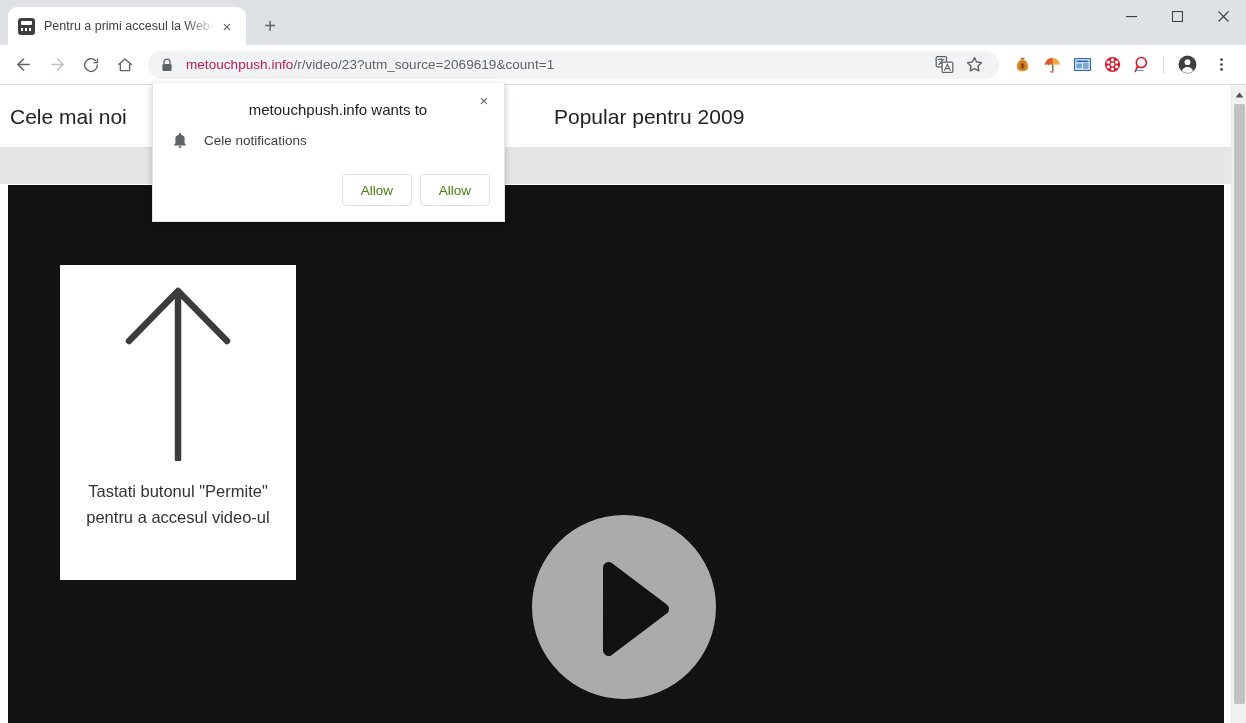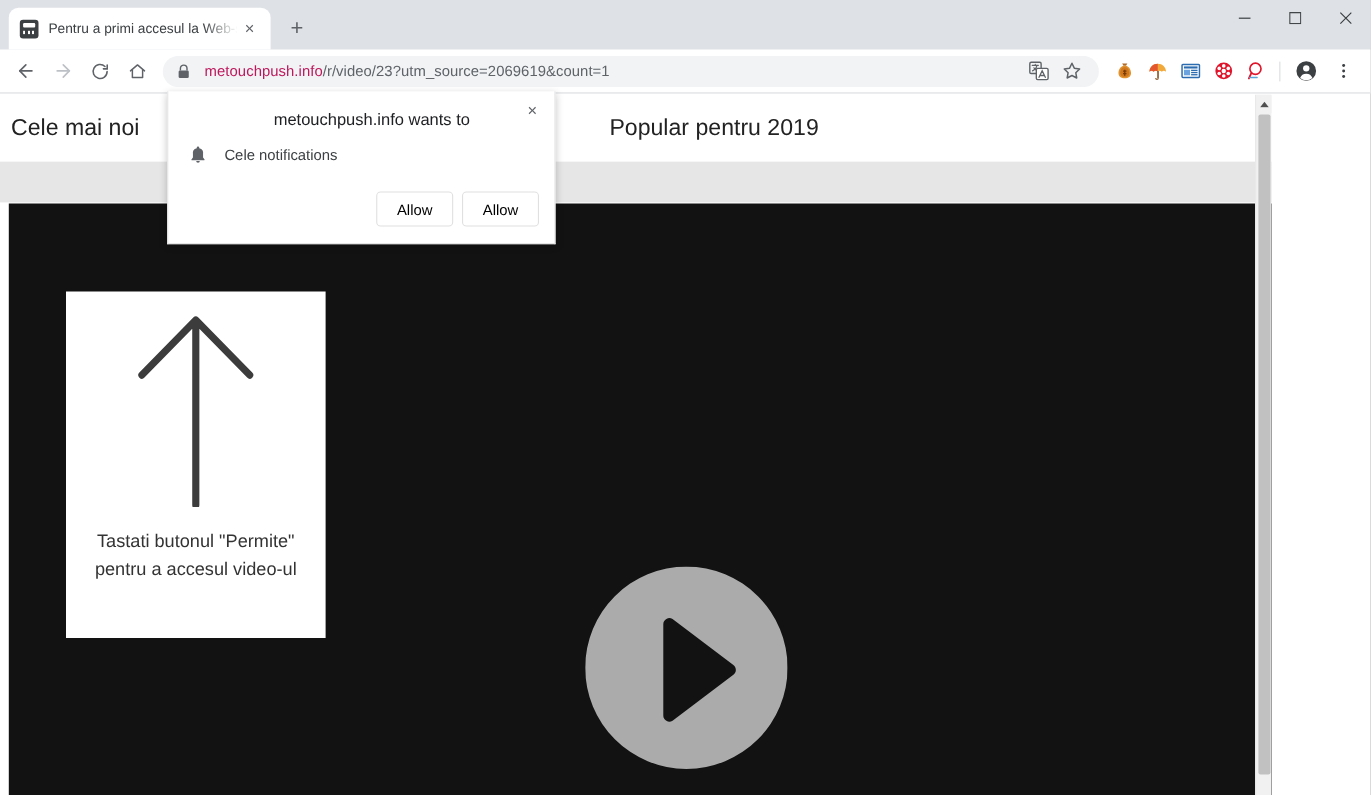--- a/index.html
+++ b/index.html
@@ -104,21 +104,21 @@
   .ext-group { display: flex; align-items: center; }
   .ext {
     width: 30px; height: 30px; flex: 0 0 30px;
     display: flex; align-items: center; justify-content: center;
   }
   .divider { width:1px; height:18px; background:#dadce0; margin:0 6px; }
 
   
   .viewport {
     position: absolute; left: 0; top: 86px;
-    width: 1156px; height: 637px;
+    width: 1246px; height: 637px;
     background: #ffffff; overflow: hidden;
   }
   .pagenav {
     height: 62px; background: #ffffff;
     display: flex; align-items: center;
     border-bottom: 1px solid #e0e0e0;
     position: relative;
     width: 1231px;
   }
   .nav-item {
@@ -206,21 +206,21 @@
   .dlg-bell { flex: 0 0 18px; margin-right: 14px; display:flex; align-items:center; }
   .dlg-rowtext { font-size: 13.5px; color: #3c4043; }
   .dlg-actions {
     position: absolute; right: 14px; bottom: 15px;
     display: flex; gap: 8px;
   }
   .dlg-btn {
     min-width: 70px; height: 32px;
     border: 1px solid #e0e0e0; border-radius: 4px;
     background: #ffffff;
-    font-size: 13.5px; color: #000000;
+    font-size: 13.5px; color: #4d7c0f;
     font-family: "Liberation Sans", sans-serif;
     display: flex; align-items: center; justify-content: center;
     padding: 6px 16px;
   }
 </style>
 </head>
 <body>
 
 <div class="browser">
 
@@ -367,21 +367,21 @@
           <circle cx="12" cy="19" r="1.9"></circle>
       </svg>
     </div>
   </div>
 
   <div class="viewport">
 
     <div class="pagenav">
       <div class="nav-item n1">Cele mai noi</div>
       <div class="nav-item n2">0</div>
-      <div class="nav-item n3">Popular pentru 2019</div>
+      <div class="nav-item n3">Popular pentru 2009</div>
     </div>
 
     <div class="graystrip"></div>
 
     <div class="videoarea">
 
       <div class="promo-card">
         <div class="arrow-wrap">
           <svg width="118" height="178" viewBox="0 0 118 178">
             <path d="M59 176 V10 M10 58 L59 8 L108 58" fill="none" stroke="#3c3c3c" stroke-width="6.5" stroke-linecap="round" stroke-linejoin="round"></path>

